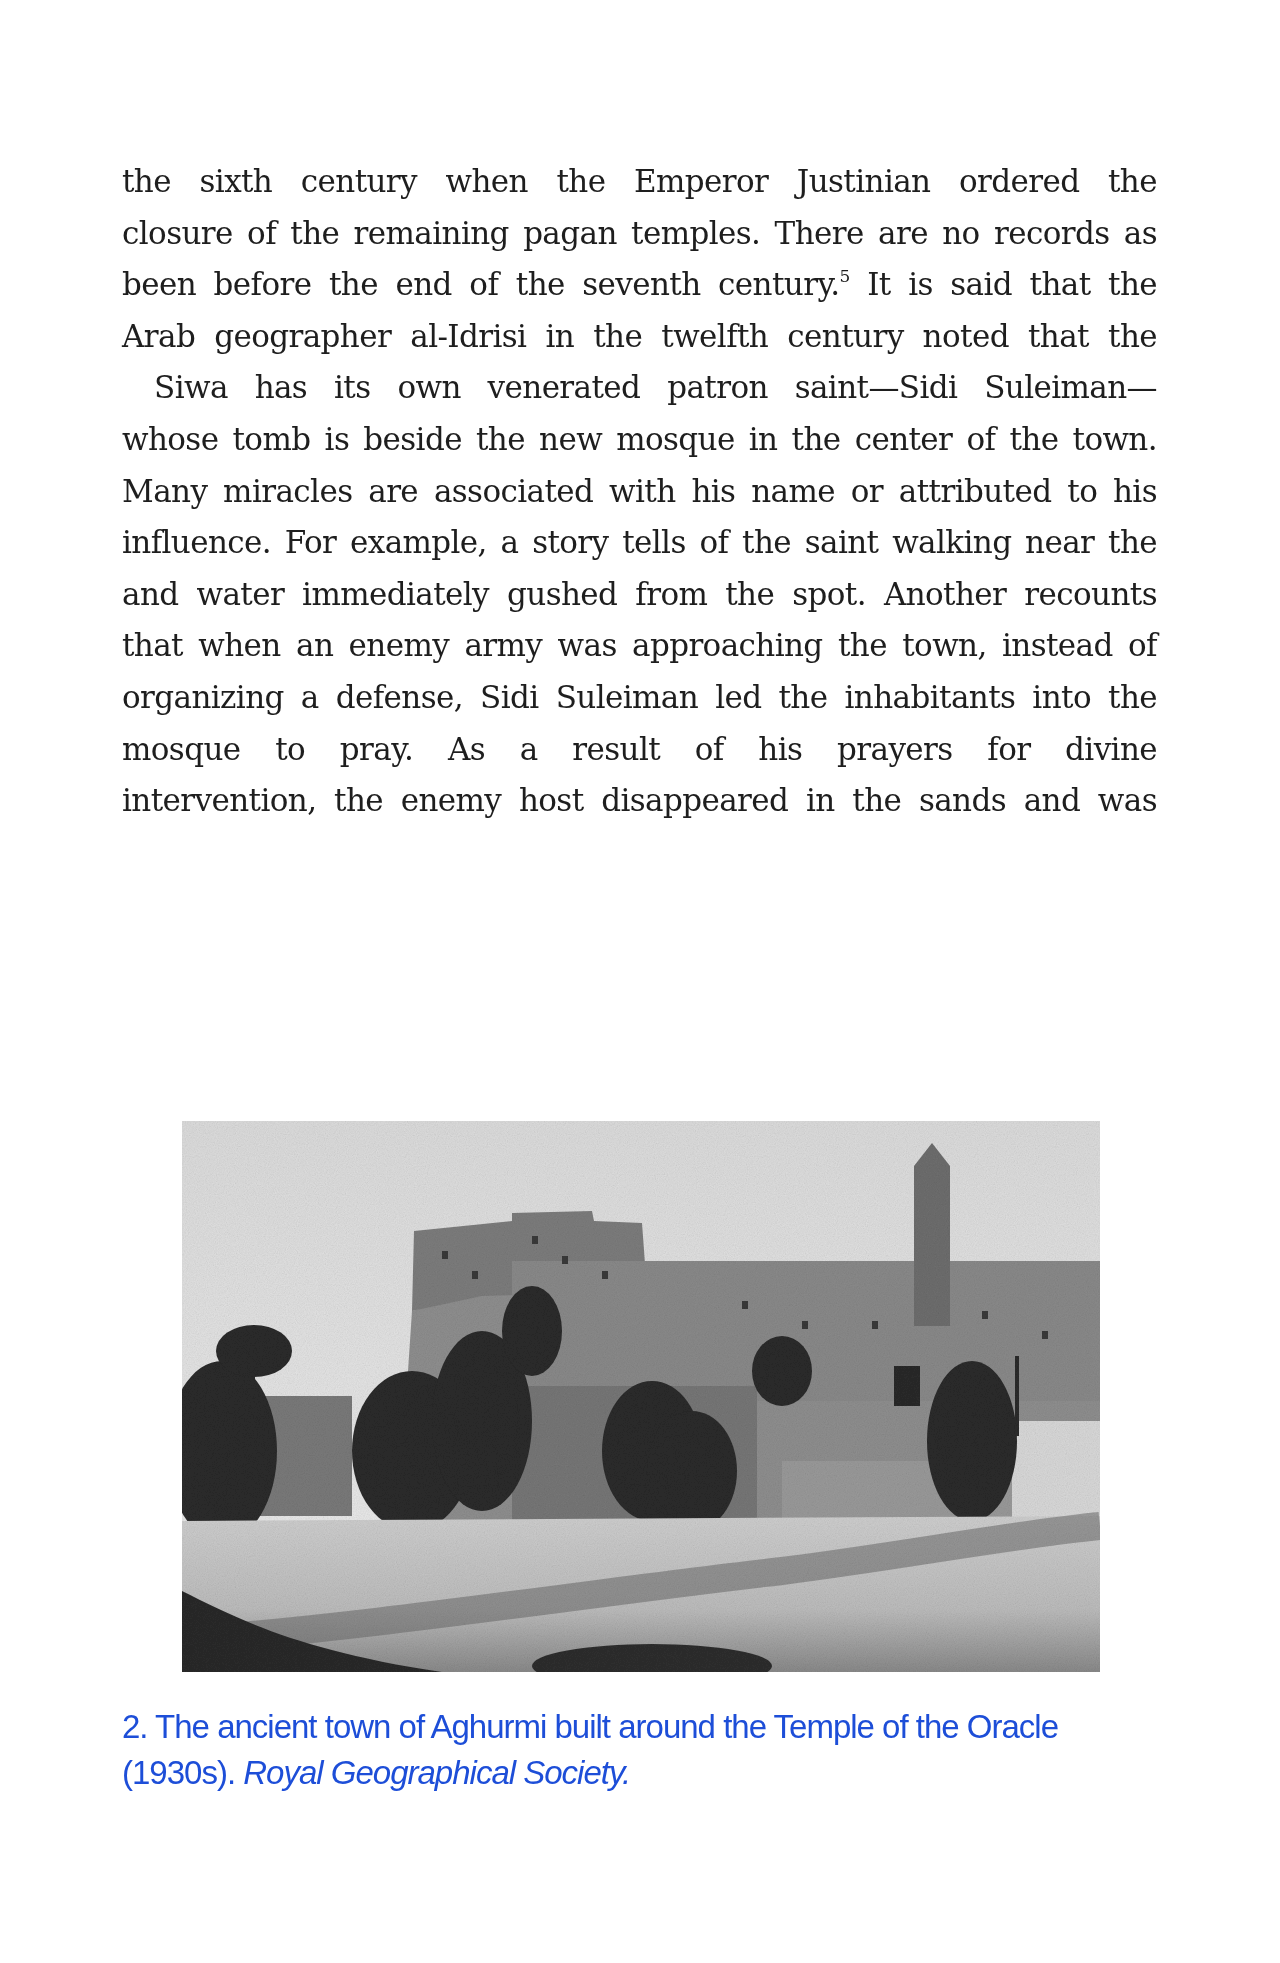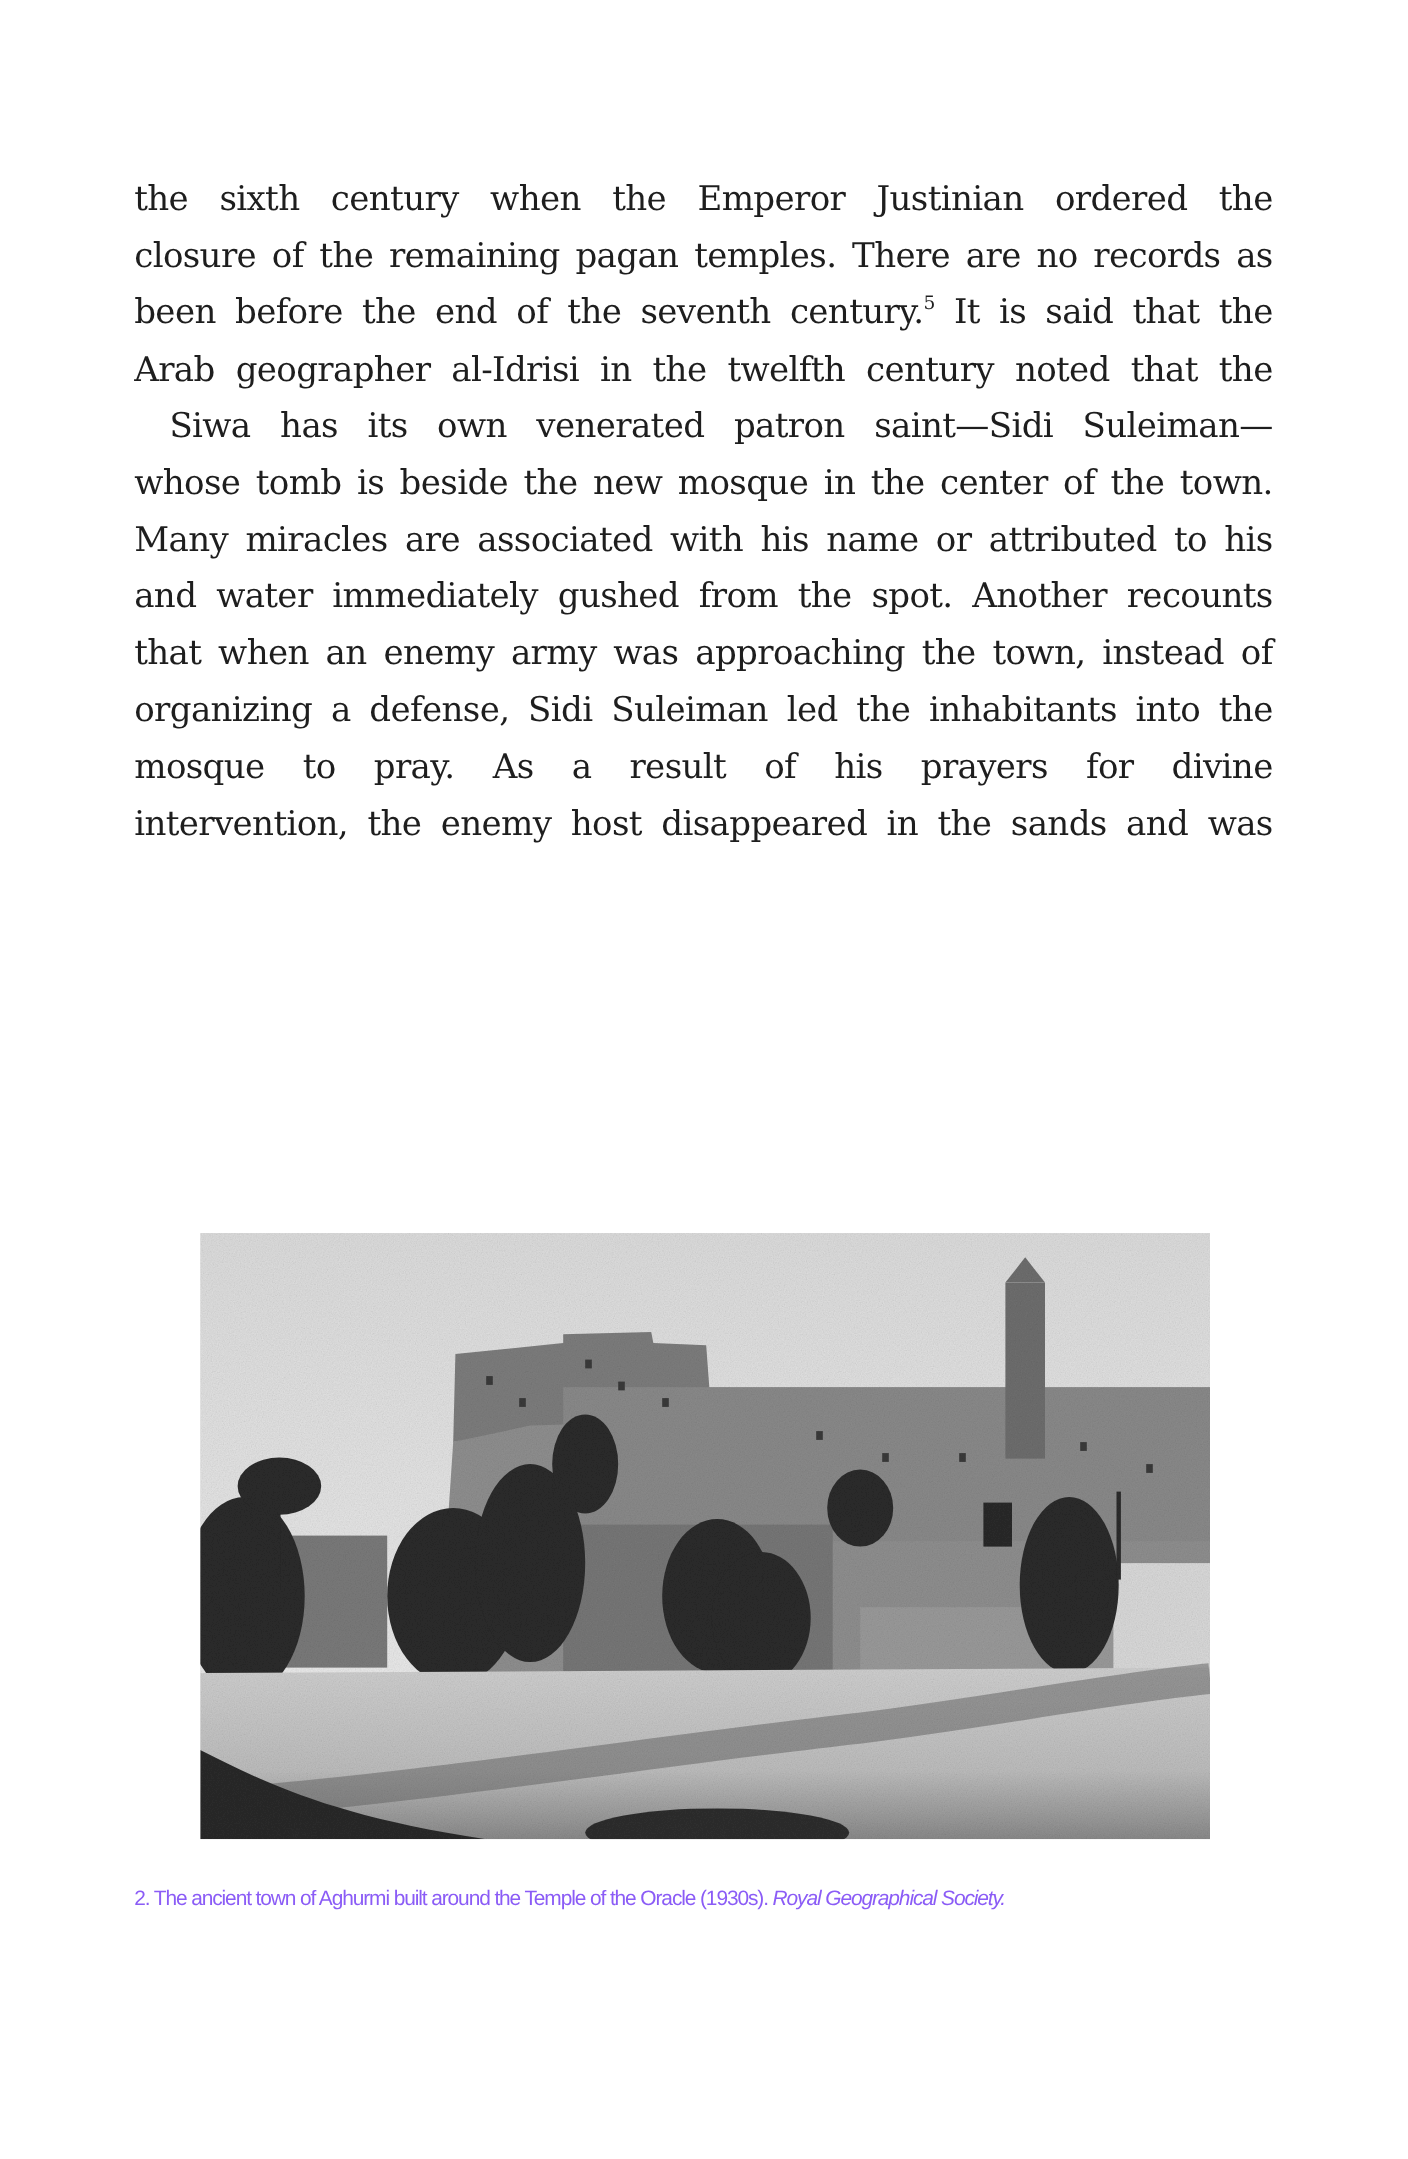--- a/index.html
+++ b/index.html
@@ -18,21 +18,21 @@
   .line.last { text-align-last: left; }
   .line.indent { padding-left: 32px; }
   .line .fn { font-size: 17px; vertical-align: 13px; line-height: 0; }
   .photo {
     position: absolute; left: 182px; top: 1097px; width: 918px; height: 551px;
     overflow: hidden; background: #e6e6e6;
   }
   .photo svg { display: block; width: 100%; height: 100%; }
   .caption {
     position: absolute; left: 122px; top: 1680px; width: 1035px;
-    font-family: "Liberation Sans", sans-serif; font-size: 19px; color: #8b5cf6;
+    font-family: "Liberation Sans", sans-serif; font-size: 33px; color: #1d4ed8;
     line-height: 46px; letter-spacing: -1px;
   }
   .caption .credit { font-style: italic; }
 </style>
 </head>
 <body>
 
 <div class="page">
 
   <div class="body-text">
@@ -41,20 +41,21 @@
       <span class="line">the sixth century when the Emperor Justinian ordered the</span>
       <span class="line">closure of the remaining pagan temples. There are no records as</span>
       <span class="line"><span>been before the end of the seventh century.</span><sup class="fn">5</sup><span> It is said that the</span></span>
       <span class="line">Arab geographer al-Idrisi in the twelfth century noted that the</span>
     </div>
 
     <div>
       <span class="line indent">Siwa has its own venerated patron saint—Sidi Suleiman—</span>
       <span class="line">whose tomb is beside the new mosque in the center of the town.</span>
       <span class="line">Many miracles are associated with his name or attributed to his</span>
+      <span class="line">influence. For example, a story tells of the saint walking near the</span>
       <span class="line">and water immediately gushed from the spot. Another recounts</span>
       <span class="line">that when an enemy army was approaching the town, instead of</span>
       <span class="line">organizing a defense, Sidi Suleiman led the inhabitants into the</span>
       <span class="line">mosque to pray. As a result of his prayers for divine</span>
       <span class="line">intervention, the enemy host disappeared in the sands and was</span>
     </div>
   </div>
 
   <div class="photo" title="Black-and-white photograph of the ancient mud-brick town of Aghurmi on a rocky outcrop with a tall minaret, palm trees and a sandy track in the foreground">
     <svg viewBox="0 0 918 551" preserveAspectRatio="none">

